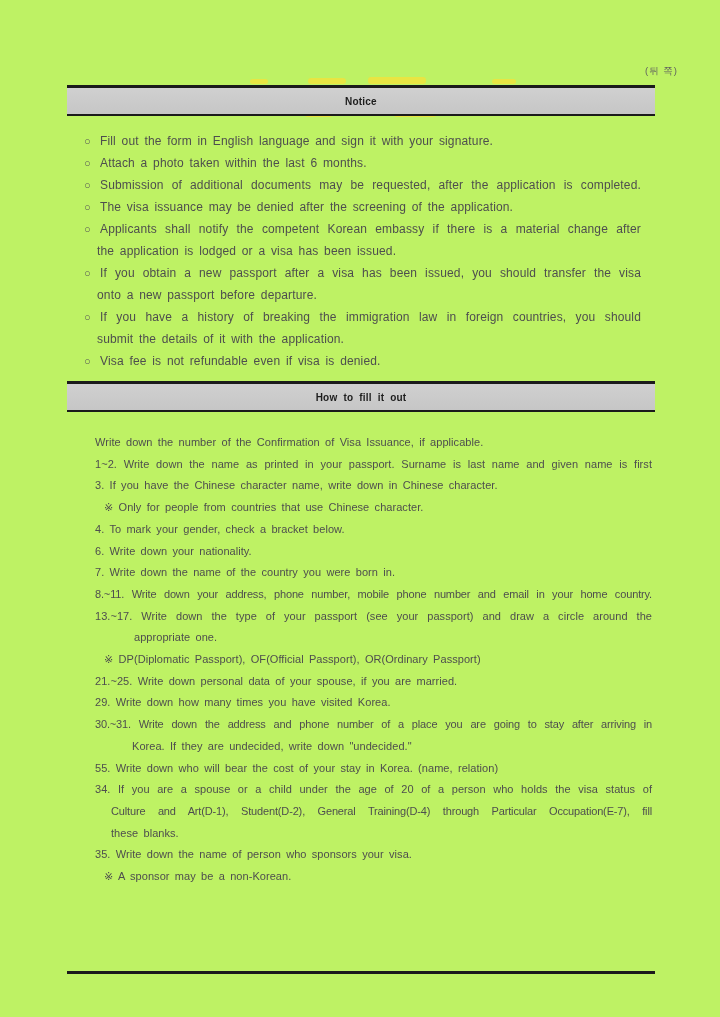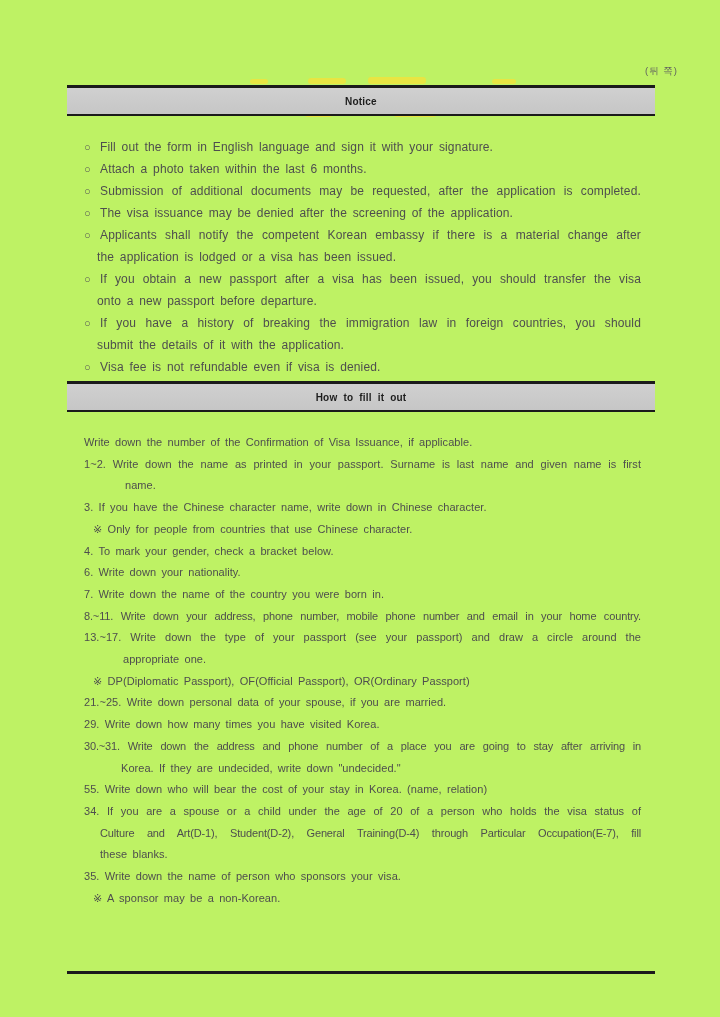--- a/index.html
+++ b/index.html
@@ -26,22 +26,22 @@
   #notice-bar { top:85px; }
   #howto-bar  { top:381px; }
   .bar-title {
     font-size:10px; font-weight:bold; color:#1d1d1d;
     word-spacing:3px; letter-spacing:0.2px;
   }
   .list {
     position:absolute; left:84px; width:557px;
     color:#4e4e4e; text-align:justify;
   }
-  #notice-list { top:130px; font-size:12px;  line-height:22px;   letter-spacing:0.15px;margin-top:6px; }
-  #howto-list  { top:432px; font-size:11px;  line-height:21.7px; letter-spacing:0.05px; }
+  #notice-list { top:130px; font-size:12px;  line-height:22px;   letter-spacing:0.15px; }
+  #howto-list  { top:432px; font-size:11px;  line-height:21.7px; letter-spacing:0.05px;margin-left:11px; }
   .tline { min-height:1em; }
   .tline.full { text-align-last:justify; }
   .tline:not(.full) { word-spacing:2.2px; }
   .tline.tight { letter-spacing:-0.15px; }
   .bullet {
     display:inline-block; width:16px;
     font-size:11px; color:#565656;
   }
   .dash {
     position:absolute; background:#ece33f;
@@ -87,21 +87,20 @@
       </div>
   </section>
 
   <section>
     <div class="bar" id="howto-bar">
       <span class="bar-title">How to fill it out</span>
     </div>
     <div class="list" id="howto-list">
         <div class="tline">Write down the number of the Confirmation of Visa Issuance, if applicable.</div>
         <div class="tline full">1~2. Write down the name as printed in your passport. Surname is last name and given name is first</div>
-        <div class="tline" style="padding-left: 41px;">name.</div>
         <div class="tline">3. If you have the Chinese character name, write down in Chinese character.</div>
         <div class="tline" style="padding-left: 9px;">※ Only for people from countries that use Chinese character.</div>
         <div class="tline">4. To mark your gender, check a bracket below.</div>
         <div class="tline">6. Write down your nationality.</div>
         <div class="tline">7. Write down the name of the country you were born in.</div>
         <div class="tline full tight">8.~11. Write down your address, phone number, mobile phone number and email in your home country.</div>
         <div class="tline full">13.~17. Write down the type of your passport (see your passport) and draw a circle around the</div>
         <div class="tline" style="padding-left: 39px;">appropriate one.</div>
         <div class="tline" style="padding-left: 9px;">※ DP(Diplomatic Passport), OF(Official Passport), OR(Ordinary Passport)</div>
         <div class="tline">21.~25. Write down personal data of your spouse, if you are married.</div>

